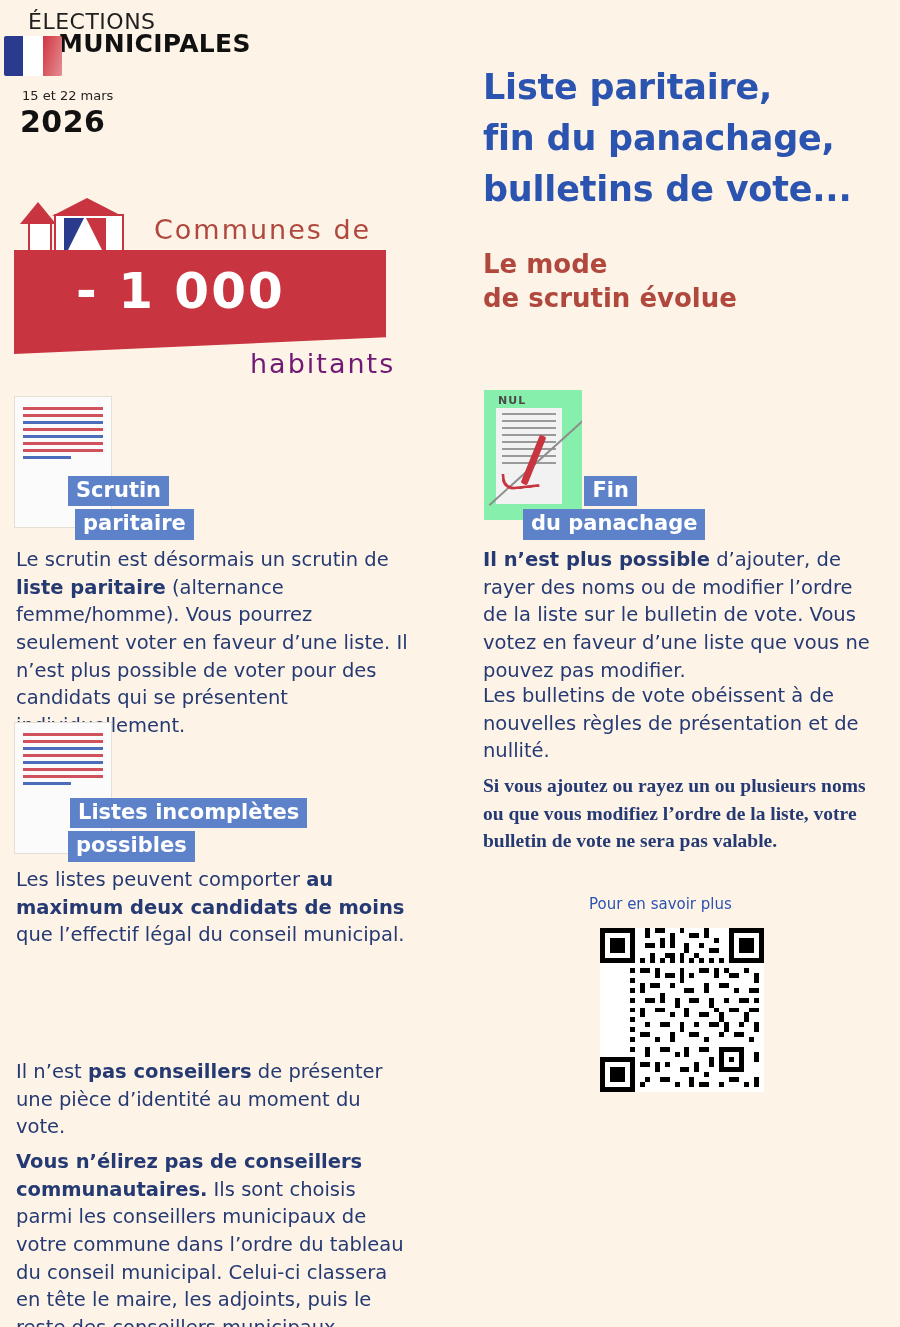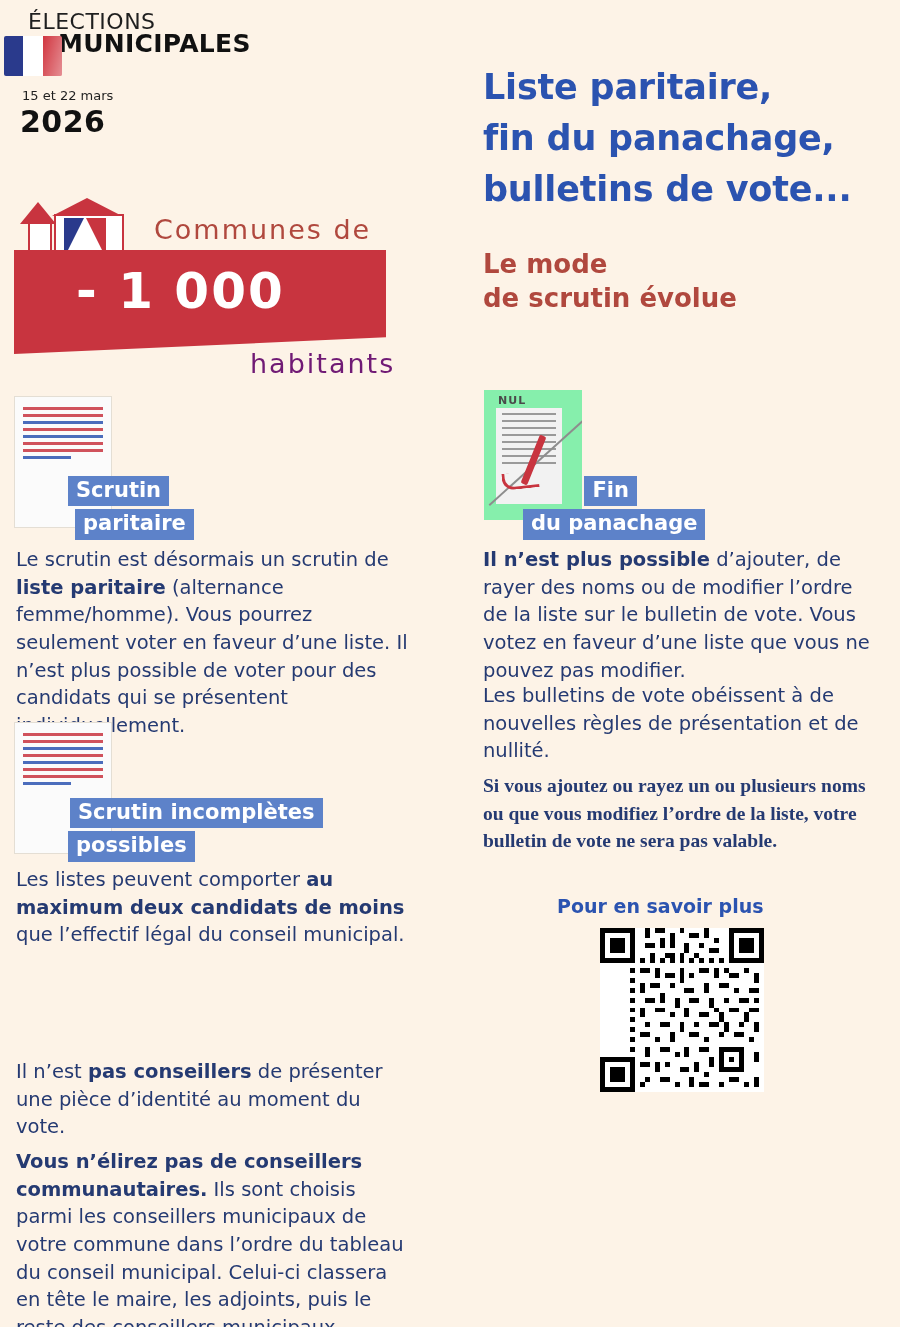--- a/index.html
+++ b/index.html
@@ -312,24 +312,24 @@
     position: absolute;
     font-size: 29px;
     font-weight: 800;
     color: #b0333c;
     letter-spacing: -0.2px;
   }
 
   
   .qr-label {
     position: absolute;
-    left: 557px;
+    left: 589px;
     top: 895px;
-    font-size: 19px;
-    font-weight: 700;
+    font-size: 15px;
+    font-weight: 400;
     color: #2b53b0;
   }
   .qr {
     position: absolute;
     left: 600px;
     top: 928px;
     width: 164px;
     height: 164px;
     background: #ffffff;
   }
@@ -403,21 +403,21 @@
         <i></i>
         <i class="blue"></i>
         <i></i>
         <i class="blue"></i>
         <i></i>
         <i></i>
         <i class="blue short"></i>
     </div>
   </div>
   <div class="hl-wrap" style="left:70px; top:798px;">
-    <div><span class="hl">Scrutin incomplètes</span></div>
+    <div><span class="hl">Listes incomplètes</span></div>
     <div style="margin-top:3px; margin-left:-2px;"><span class="hl">possibles</span></div>
   </div>
   <div class="body-text" style="left:16px; top:866px; width:400px;">
     <span>Les listes peuvent comporter</span>
     <b>au maximum deux candidats de moins</b>
     <span>que l’effectif légal du conseil municipal.</span>
   </div>
 
   <div class="body-text" style="left:16px; top:1058px; width:392px;">
     <span>Il n’est </span><b>pas conseillers</b><span> de présenter une pièce d’identité au moment du vote.</span>

